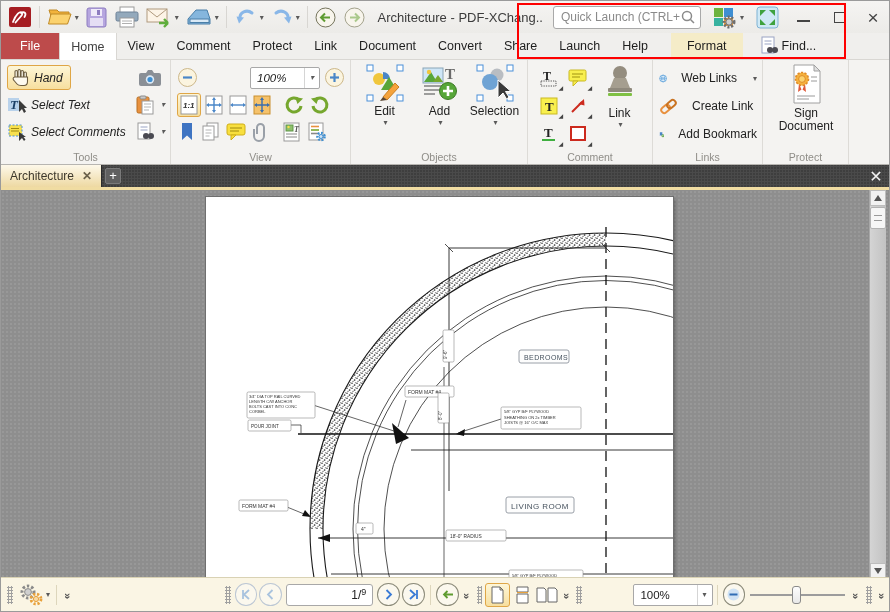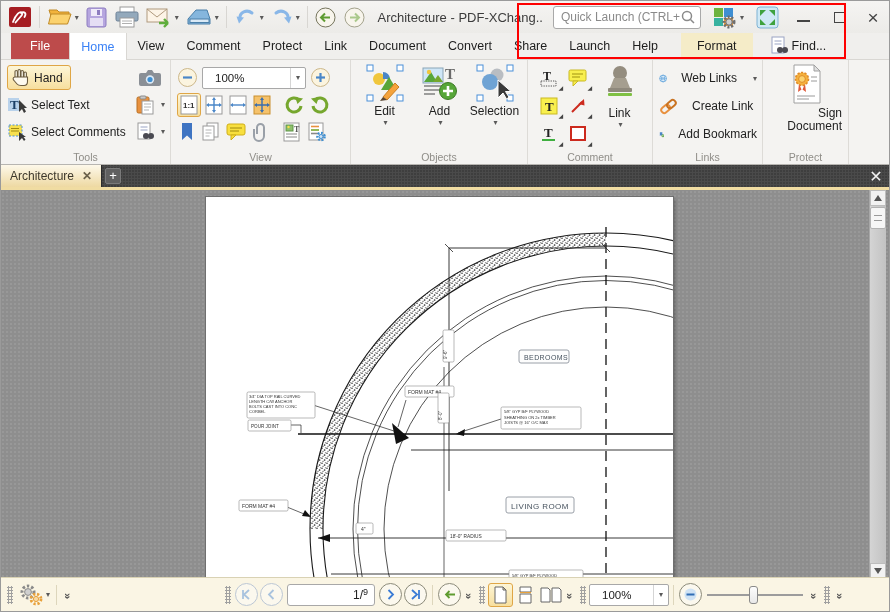--- a/index.html
+++ b/index.html
@@ -17,37 +17,37 @@
   .qlaunch input::placeholder { color:#8a8a8a; }
   .winctl { width:30px; height:27px; display:flex; align-items:center; justify-content:center; color:#444; }
   .min-glyph { width:13px; border-bottom:2px solid #444; margin-top:8px; }
   .max-glyph { width:11px; height:11px; border:1.5px solid #444; }
   .close-glyph { font-size:19px; line-height:1; color:#444; }
 
   
   .annotation-rect { position:absolute; left:516px; top:2px; width:329px; height:56px; border:2px solid #fe0000; z-index:60; pointer-events:none; }
 
   
-  .tabrow { position:absolute; top:32px; left:0; right:0; height:27px; background:#f0efed; display:flex; align-items:stretch; border-bottom:1px solid #d9d7d3;padding-left:10px; }
+  .tabrow { position:absolute; top:32px; left:0; right:0; height:27px; background:#f0efed; display:flex; align-items:stretch; border-bottom:1px solid #d9d7d3; }
   .mtab { padding:0 11px; display:flex; align-items:center; font-size:12.5px; color:#1e1e1e; cursor:default; }
   .mtab.file { background:#bd4b4b; color:#fff; padding:0 19px; }
-  .mtab.active { background:#fff; color:#3b82f6; border-left:1px solid #d9d7d3; border-right:1px solid #d9d7d3; margin-bottom:-1px; }
+  .mtab.active { background:#fff; color:#404040; border-left:1px solid #d9d7d3; border-right:1px solid #d9d7d3; margin-bottom:-1px; }
   .mtab.format { background:#f5ecc8; margin-left:12px; padding:0 16px; }
   .findgroup { display:flex; align-items:center; margin-left:16px; gap:3px; font-size:12.5px; color:#1e1e1e; }
 
   
   .ribbon { position:absolute; top:59px; left:0; right:0; height:105px; background:#f4f3f1; border-bottom:1px solid #b7b5b1; display:flex; }
   .rgroup { position:relative; height:100%; border-right:1px solid #dddbd7; padding:4px 5px 15px 6px; }
   .glabel { position:absolute; bottom:1px; left:0; right:0; text-align:center; font-size:10.5px; color:#8f8d88; }
-  .rrow { display:flex; align-items:center; height:27px; gap:4px; font-size:12px; color:#222; }
+  .rrow { display:flex; align-items:center; height:27px; gap:4px; font-size:12px; color:#222;font-style:italic; }
   .hl { background:linear-gradient(#fdf6d8,#f7df9e); border:1px solid #dfa646; border-radius:3px; }
   .sbtn { display:flex; align-items:flex-start; justify-content:center; border-radius:3px; padding:1px; }
   .bigbtn { display:flex; flex-direction:column; align-items:center; justify-content:flex-start; width:56px; height:86px; font-size:12px; color:#222; }
-  .bigbtn .blabel { margin-top:3px; line-height:13px; text-align:right; }
-  .combo { height:22px; background:#fff; border:1px solid #a8a8a8; border-radius:2px; display:flex; align-items:center; font-size:11.5px; color:#222; padding-left:12px; }
+  .bigbtn .blabel { margin-top:3px; line-height:13px; text-align:center; }
+  .combo { height:22px; background:#fff; border:1px solid #a8a8a8; border-radius:2px; display:flex; align-items:center; font-size:11.5px; color:#222; padding-left:6px;margin-left:48px; }
   .combo .cArrow { margin-left:auto; border-left:1px solid #d5d5d5; width:15px; align-self:stretch; display:flex; align-items:center; justify-content:center; }
   .tools-grid { display:grid; grid-template-columns:1fr auto; column-gap:6px; }
   .cgrid { display:grid; grid-template-columns:29px 29px; grid-auto-rows:28px; }
   .cgrid .cell { position:relative; display:flex; align-items:center; justify-content:center; }
   .cgrid .cell .mini { position:absolute; right:0; bottom:1px; font-size:6px; color:#444; }
   .linkrow { display:flex; align-items:center; height:28px; gap:14px; font-size:12px; color:#222; white-space:nowrap; }
 
   
   .doctabs { position:absolute; top:164px; left:0; right:0; height:22px; background:#3e3e3e; background-image:radial-gradient(#4a4a4a 1px, transparent 1.2px); background-size:3px 3px; display:flex; align-items:stretch; }
   .dtab { display:flex; align-items:center; gap:8px; padding:0 9px; background:linear-gradient(#fdf8ea,#eed9a2); font-size:12px; color:#3d382c; border-right:1px solid #2c2c2c; }

